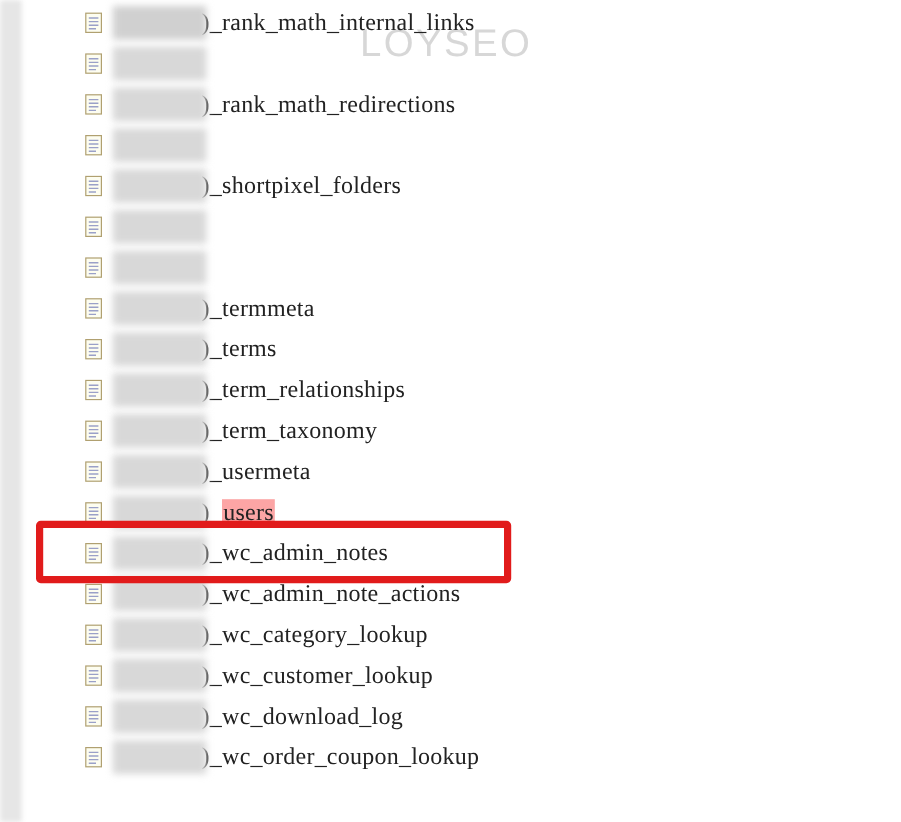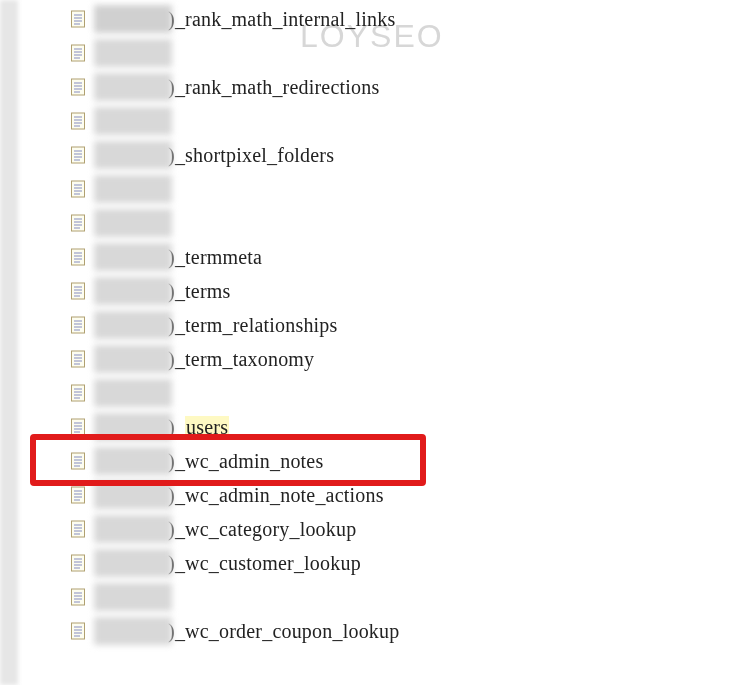--- a/index.html
+++ b/index.html
@@ -45,21 +45,21 @@
     .label-wrap {
       display: flex;
       align-items: baseline;
       color: #222;
       letter-spacing: 0.2px;
     }
     .label-prefix {
       margin-left: -4px;
     }
     .label-highlight {
-      background: #fef9c3;
+      background: #fca5a5;
       padding: 0 1px;
     }
     .red-box {
       position: absolute;
       left: 30px;
       top: 434px;
       width: 396px;
       height: 52px;
       border: 6px solid #e11b1b;
       border-radius: 4px;
@@ -264,20 +264,24 @@
       <span class="table-icon">
         <svg width="18" height="18" viewBox="0 0 18 18">
     <rect x="1.5" y="1" width="13" height="16" fill="#fdfdf0" stroke="#b0a070" stroke-width="1"></rect>
     <line x1="4" y1="5" x2="12" y2="5" stroke="#9aa0c8" stroke-width="1.2"></line>
     <line x1="4" y1="8" x2="12" y2="8" stroke="#9aa0c8" stroke-width="1.2"></line>
     <line x1="4" y1="11" x2="12" y2="11" stroke="#9aa0c8" stroke-width="1.2"></line>
     <line x1="4" y1="14" x2="10" y2="14" stroke="#9aa0c8" stroke-width="1.2"></line>
   </svg>
       </span>
       <div class="blur-block"></div>
+      <span class="label-wrap">
+        <span class="label-prefix">)</span>
+        <span>_usermeta</span>
+      </span>
     </div>
     <div class="tree-row">
       <span class="table-icon">
         <svg width="18" height="18" viewBox="0 0 18 18">
     <rect x="1.5" y="1" width="13" height="16" fill="#fdfdf0" stroke="#b0a070" stroke-width="1"></rect>
     <line x1="4" y1="5" x2="12" y2="5" stroke="#9aa0c8" stroke-width="1.2"></line>
     <line x1="4" y1="8" x2="12" y2="8" stroke="#9aa0c8" stroke-width="1.2"></line>
     <line x1="4" y1="11" x2="12" y2="11" stroke="#9aa0c8" stroke-width="1.2"></line>
     <line x1="4" y1="14" x2="10" y2="14" stroke="#9aa0c8" stroke-width="1.2"></line>
   </svg>
@@ -357,20 +361,24 @@
       <span class="table-icon">
         <svg width="18" height="18" viewBox="0 0 18 18">
     <rect x="1.5" y="1" width="13" height="16" fill="#fdfdf0" stroke="#b0a070" stroke-width="1"></rect>
     <line x1="4" y1="5" x2="12" y2="5" stroke="#9aa0c8" stroke-width="1.2"></line>
     <line x1="4" y1="8" x2="12" y2="8" stroke="#9aa0c8" stroke-width="1.2"></line>
     <line x1="4" y1="11" x2="12" y2="11" stroke="#9aa0c8" stroke-width="1.2"></line>
     <line x1="4" y1="14" x2="10" y2="14" stroke="#9aa0c8" stroke-width="1.2"></line>
   </svg>
       </span>
       <div class="blur-block"></div>
+      <span class="label-wrap">
+        <span class="label-prefix">)</span>
+        <span>_wc_download_log</span>
+      </span>
     </div>
     <div class="tree-row">
       <span class="table-icon">
         <svg width="18" height="18" viewBox="0 0 18 18">
     <rect x="1.5" y="1" width="13" height="16" fill="#fdfdf0" stroke="#b0a070" stroke-width="1"></rect>
     <line x1="4" y1="5" x2="12" y2="5" stroke="#9aa0c8" stroke-width="1.2"></line>
     <line x1="4" y1="8" x2="12" y2="8" stroke="#9aa0c8" stroke-width="1.2"></line>
     <line x1="4" y1="11" x2="12" y2="11" stroke="#9aa0c8" stroke-width="1.2"></line>
     <line x1="4" y1="14" x2="10" y2="14" stroke="#9aa0c8" stroke-width="1.2"></line>
   </svg>

